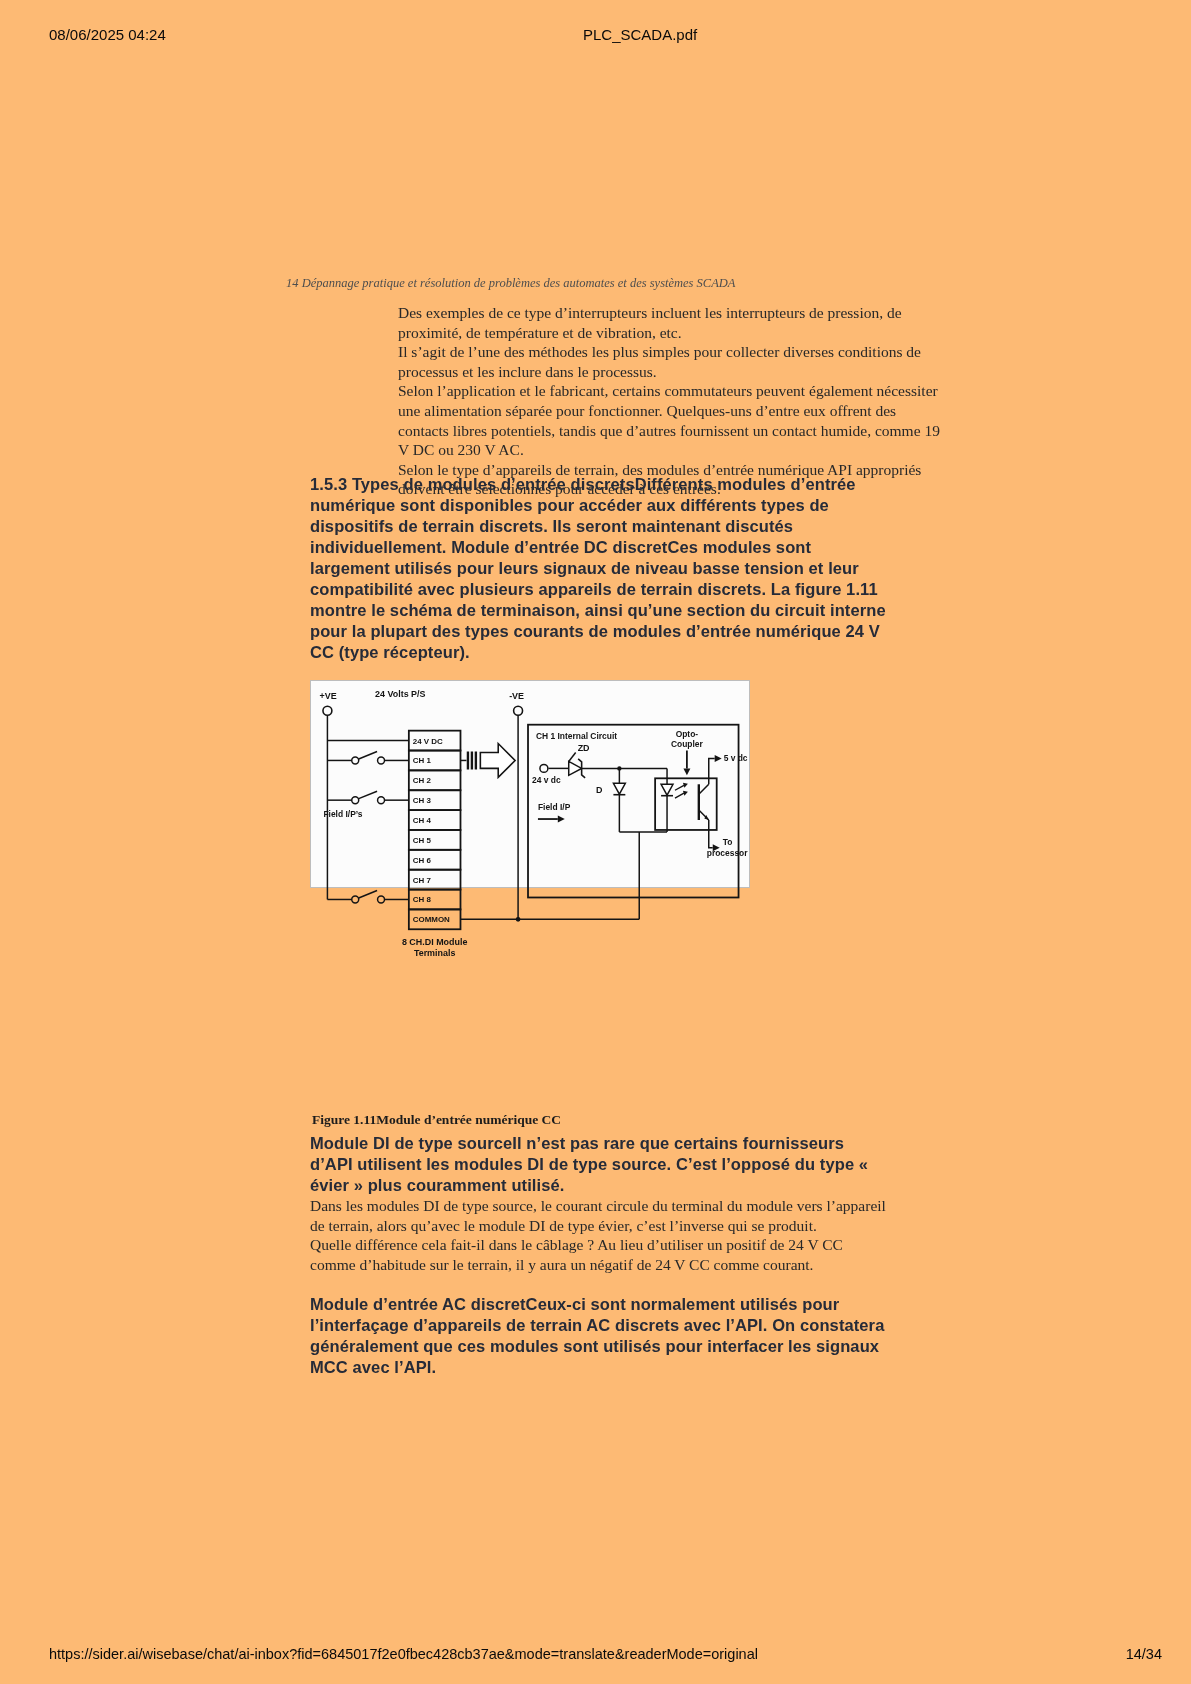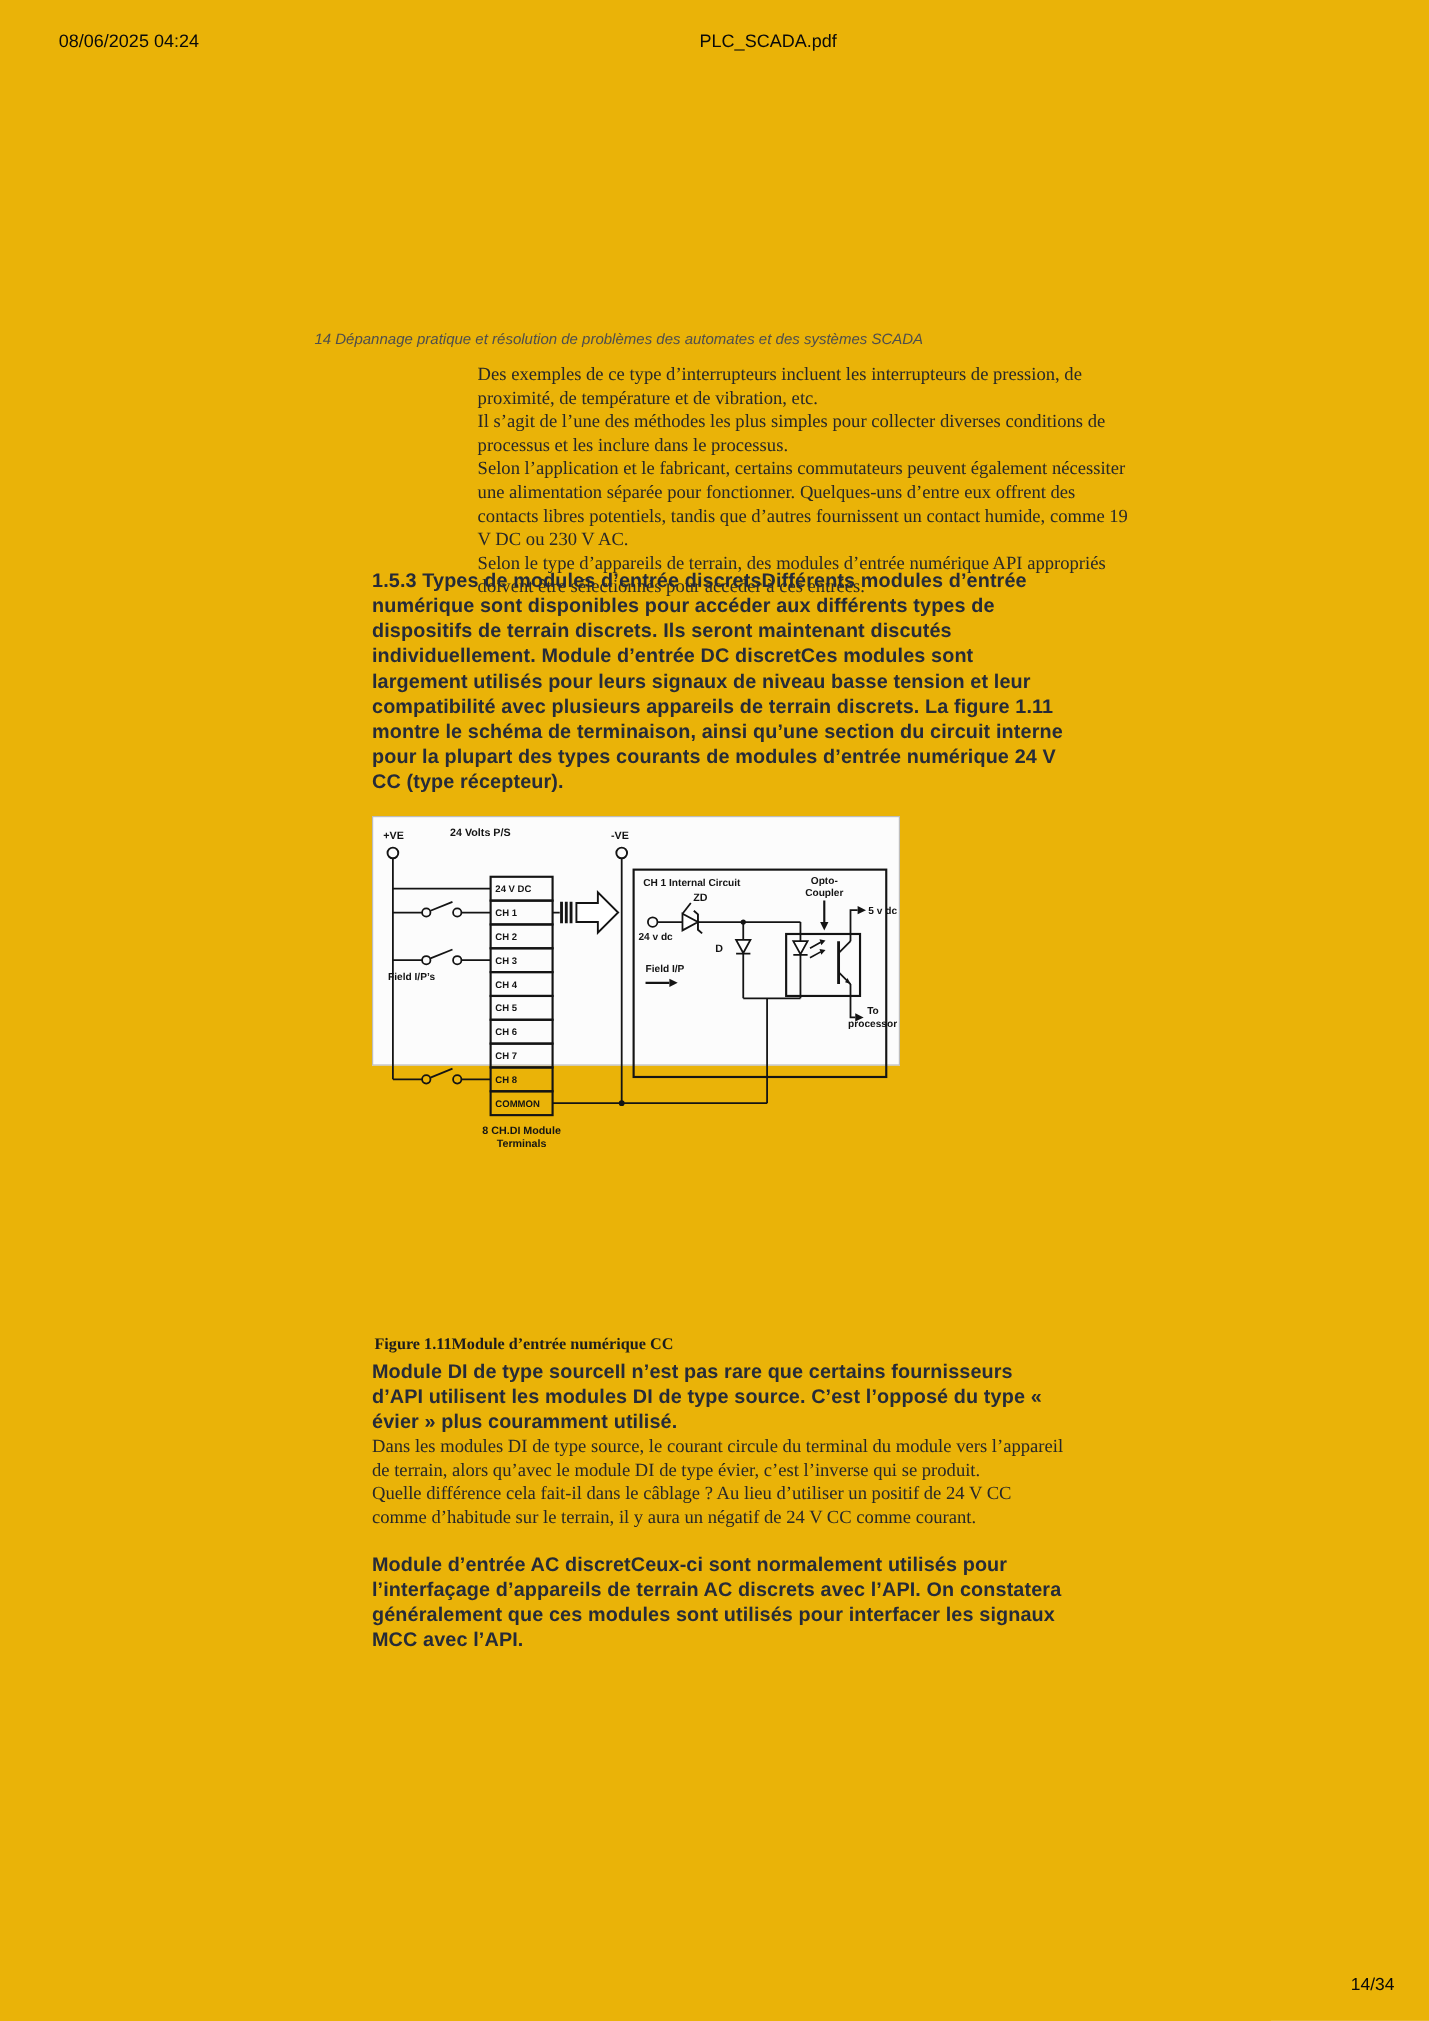--- a/index.html
+++ b/index.html
@@ -1,23 +1,23 @@
 <!DOCTYPE html>
 <html><head>
 <meta charset="utf-8">
 <style>
   * { margin:0; padding:0; box-sizing:border-box; }
   body { background:#e8e8e8; font-family:"Liberation Sans", sans-serif; }
-  #canvas { position:relative; width:1191px; height:1684px; background:#eab308; overflow:hidden;padding-left:28px; }
+  #canvas { position:relative; width:1191px; height:1684px; background:#fdba74; overflow:hidden;padding-left:28px; }
 
   .abs { position:absolute; }
 
   .hdr { font-family:"Liberation Sans", sans-serif; font-size:15px; color:#0a0a0a; }
-  .running-header { font-family:Liberation Sans, sans-serif; font-style:italic;
-                    font-size:12.5px; color:#4e4e4e; }
+  .running-header { font-family:Liberation Serif, serif; font-style:italic;
+                    font-size:12.5px; color:#4e4e4e;margin-left:24px; }
 
   .serif-block { font-family:"Liberation Serif", serif; font-size:15.5px;
                  line-height:19.6px; color:#282828; }
   .serif-block p { margin:0; }
 
   .bold-block { font-family:"Liberation Sans", sans-serif; font-weight:700;
                 font-size:16.5px; line-height:21px; color:#262b38; letter-spacing:.1px; }
 
   .figure-box { border:1px solid #bdbdbd; background:#fcfcfc; }
   .figure-caption { font-family:"Liberation Serif", serif; font-weight:700;
@@ -194,15 +194,16 @@
 
   <div class="abs bold-block" style="left:310px; top:1133px; width:578px;">Module DI de type sourceIl n’est pas rare que certains fournisseurs d’API utilisent les modules DI de type source. C’est l’opposé du type « évier » plus couramment utilisé.</div>
 
   <div class="abs serif-block" style="left:310px; top:1196px; width:578px;">
     <p>Dans les modules DI de type source, le courant circule du terminal du module vers l’appareil de terrain, alors qu’avec le module DI de type évier, c’est l’inverse qui se produit.</p>
     <p>Quelle différence cela fait-il dans le câblage ? Au lieu d’utiliser un positif de 24 V CC comme d’habitude sur le terrain, il y aura un négatif de 24 V CC comme courant.</p>
   </div>
 
   <div class="abs bold-block" style="left:310px; top:1294px; width:592px;">Module d’entrée AC discretCeux-ci sont normalement utilisés pour l’interfaçage d’appareils de terrain AC discrets avec l’API. On constatera généralement que ces modules sont utilisés pour interfacer les signaux MCC avec l’API.</div>
 
+  <div class="abs footer" style="left:49px; top:1646px;">https://sider.ai/wisebase/chat/ai-inbox?fid=6845017f2e0fbec428cb37ae&amp;mode=translate&amp;readerMode=original</div>
   <div class="abs footer" style="right:29px; top:1646px;">14/34</div>
 
 </div>
 
 </body></html>

